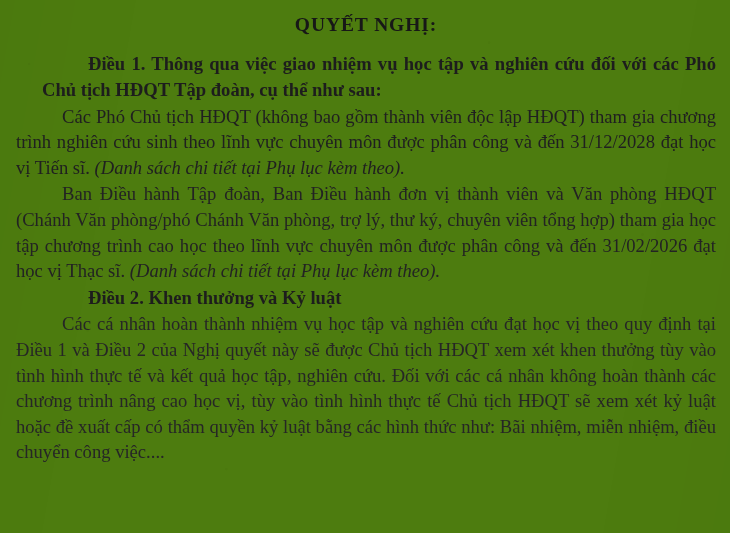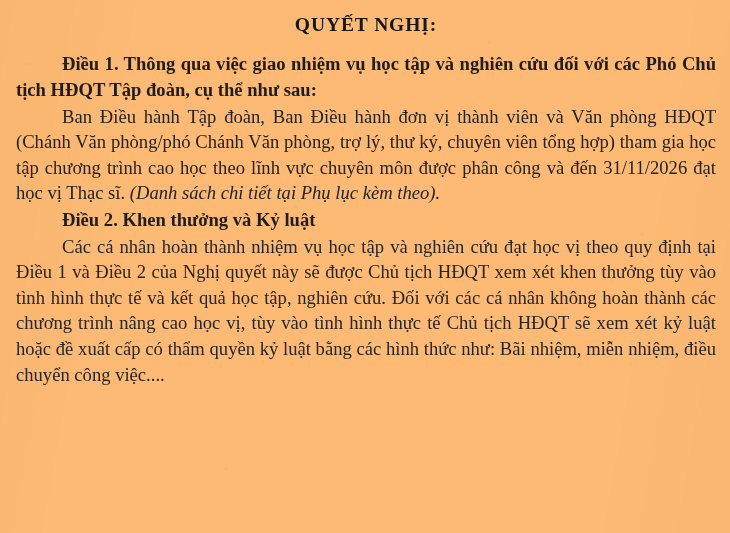--- a/index.html
+++ b/index.html
@@ -11,21 +11,21 @@
     width: 730px;
     height: 533px;
     overflow: hidden;
     font-family: "Liberation Serif", "DejaVu Serif", serif;
     color: #1c1c1c;
   }
   #page {
     position: relative;
     width: 730px;
     height: 533px;
-    background: #fdba74;
+    background: #4d7c0f;
     padding: 0;
     box-sizing: border-box;
   }
   
   #scan-noise {
     position: absolute;
     inset: 0;
     pointer-events: none;
     background:
       radial-gradient(circle at 4% 12%, rgba(0,0,0,0.035) 0 1px, transparent 1.6px),
@@ -59,20 +59,21 @@
     line-height: 25.6px;
     margin: 0 0 1px 0;
     text-indent: 46px;
     color: #1d1d1d;
     hyphens: none;
   }
   .para:last-child { margin-bottom: 14px; }
 
   .para.heading {
     font-weight: bold;
+    margin-left: 26px;
   }
 
   .italic {
     font-style: italic;
   }
 
   
   .para.body-1 { color: #202020; }
   .para.body-2 { color: #232323; }
   .para.body-3 { color: #262626; }
@@ -81,20 +82,21 @@
 <body>
 
 <div id="page">
   <div id="scan-noise"></div>
 
   <div id="content">
 
     <div class="doc-title">QUYẾT NGHỊ:</div>
 
     <p class="para heading">Điều 1. Thông qua việc giao nhiệm vụ học tập và nghiên cứu đối với các Phó Chủ tịch HĐQT Tập đoàn, cụ thể như sau:</p>
+    <p class="para body-1"><span>Các Phó Chủ tịch HĐQT (không bao gồm thành viên độc lập HĐQT) tham gia chương trình nghiên cứu sinh theo lĩnh vực chuyên môn được phân công và đến 31/12/2028 đạt học vị Tiến sĩ. </span><span class="italic">(Danh sách chi tiết tại Phụ lục kèm theo).</span></p>
 
-    <p class="para body-2"><span>Ban Điều hành Tập đoàn, Ban Điều hành đơn vị thành viên và Văn phòng HĐQT (Chánh Văn phòng/phó Chánh Văn phòng, trợ lý, thư ký, chuyên viên tổng hợp) tham gia học tập chương trình cao học theo lĩnh vực chuyên môn được phân công và đến 31/11/2026 đạt học vị Thạc sĩ. </span><span class="italic">(Danh sách chi tiết tại Phụ lục kèm theo).</span></p>
+    <p class="para body-2"><span>Ban Điều hành Tập đoàn, Ban Điều hành đơn vị thành viên và Văn phòng HĐQT (Chánh Văn phòng/phó Chánh Văn phòng, trợ lý, thư ký, chuyên viên tổng hợp) tham gia học tập chương trình cao học theo lĩnh vực chuyên môn được phân công và đến 31/02/2026 đạt học vị Thạc sĩ. </span><span class="italic">(Danh sách chi tiết tại Phụ lục kèm theo).</span></p>
 
     <p class="para heading">Điều 2. Khen thưởng và Kỷ luật</p>
     <p class="para body-3"><span>Các cá nhân hoàn thành nhiệm vụ học tập và nghiên cứu đạt học vị theo quy định tại Điều 1 và Điều 2 của Nghị quyết này sẽ được Chủ tịch HĐQT xem xét khen thưởng tùy vào tình hình thực tế và kết quả học tập, nghiên cứu. Đối với các cá nhân không hoàn thành các chương trình nâng cao học vị, tùy vào tình hình thực tế Chủ tịch HĐQT sẽ xem xét kỷ luật hoặc đề xuất cấp có thẩm quyền kỷ luật bằng các hình thức như: Bãi nhiệm, miễn nhiệm, điều chuyển công việc....</span><span class="italic"></span></p>
 
   </div>
 </div>
 
 </body></html>

